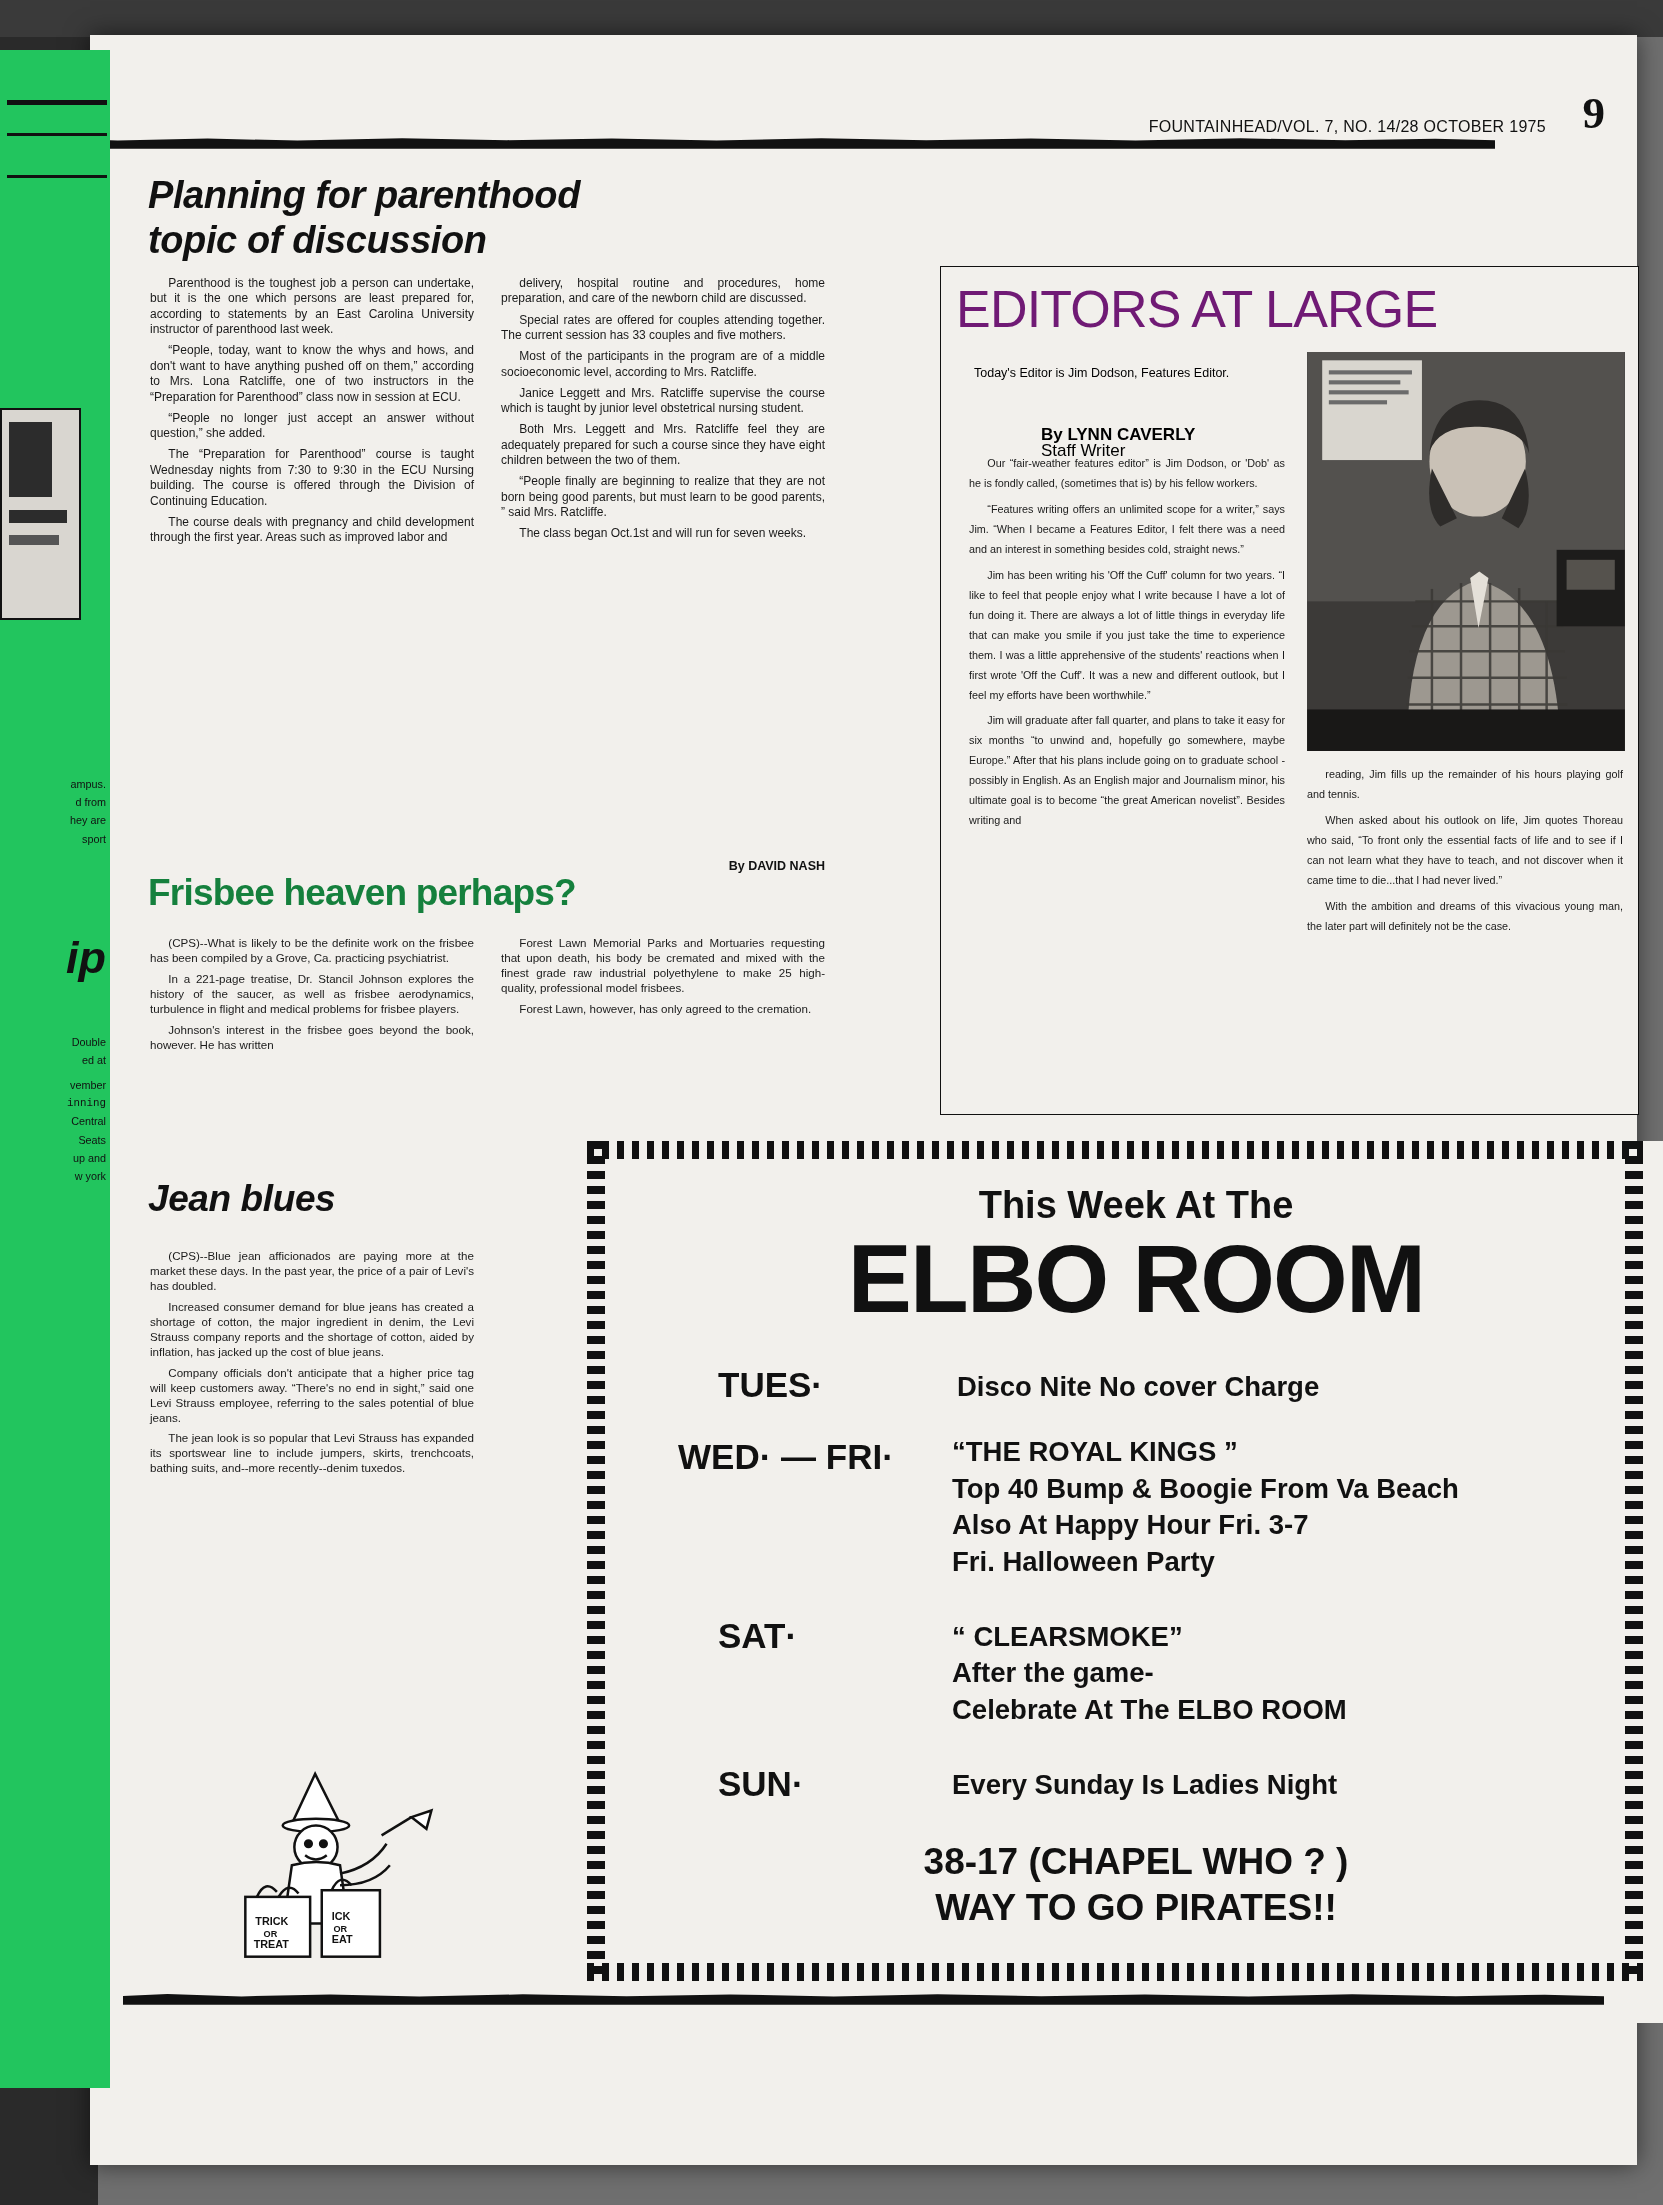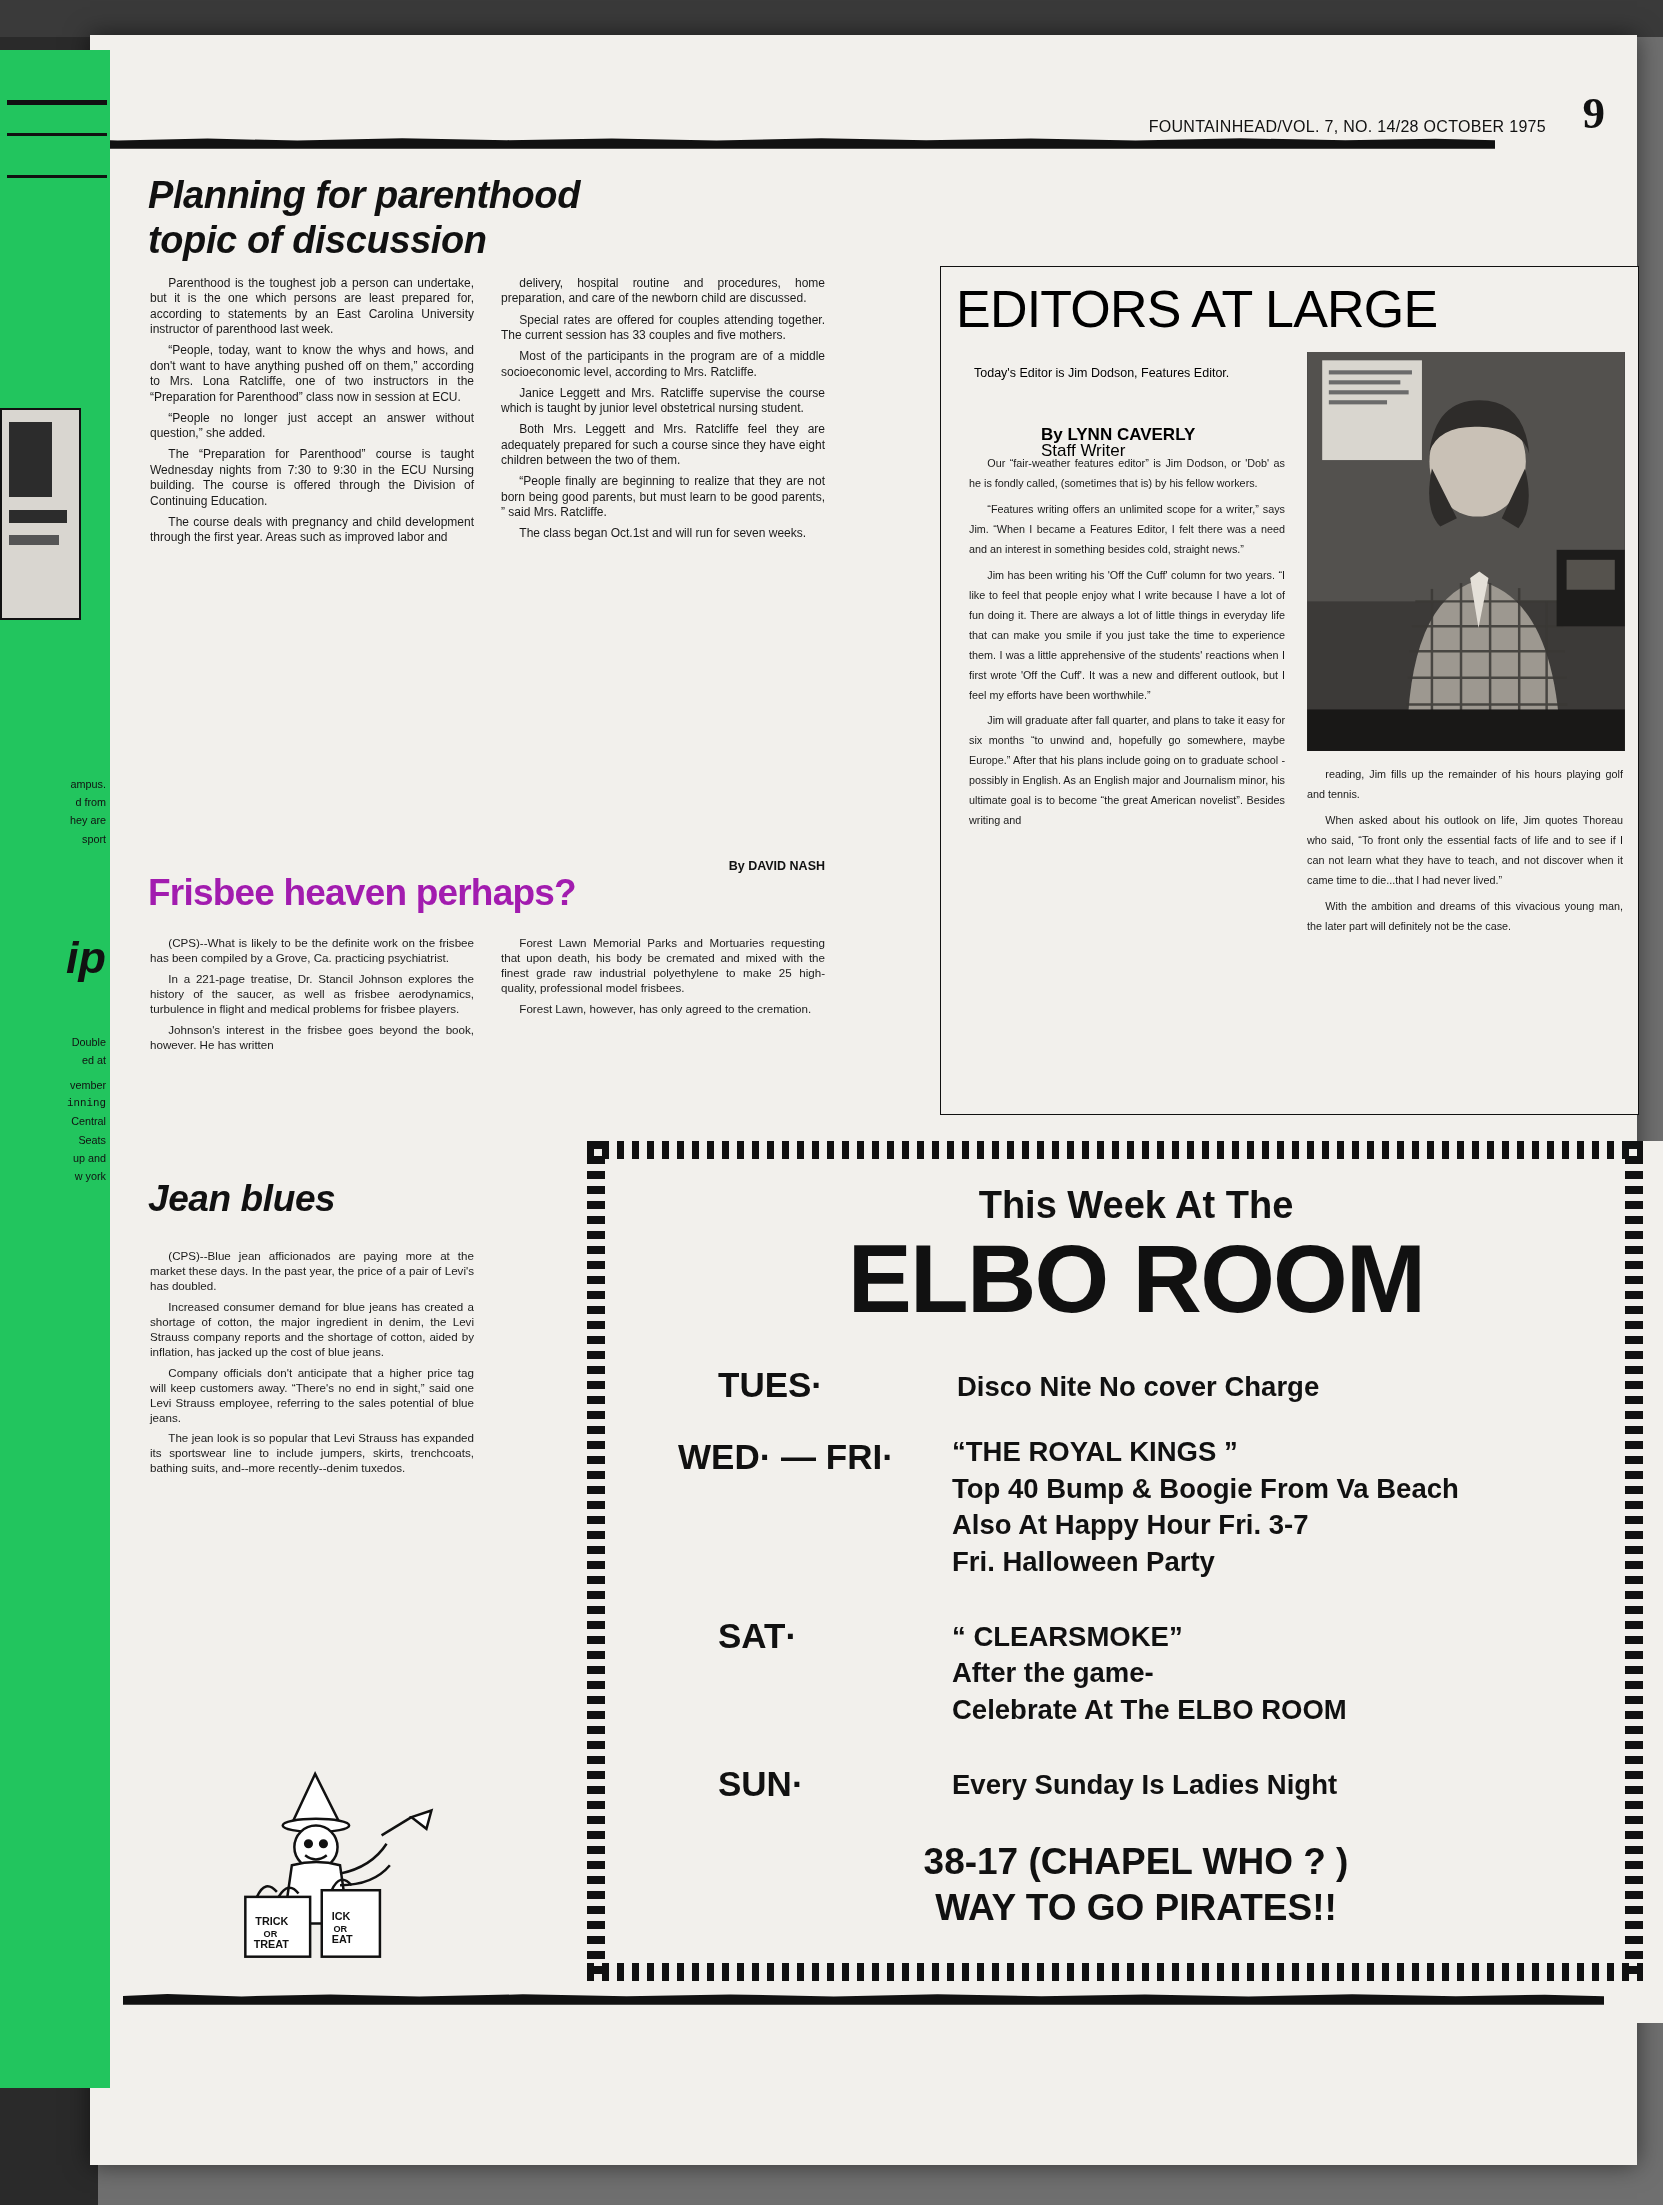--- a/index.html
+++ b/index.html
@@ -23,28 +23,28 @@
   .pageno{position:absolute;right:32px;top:52px;font-size:45px;font-weight:bold;
           font-family:"Liberation Serif",serif;color:#111;}
   .rule{position:absolute;left:125px;top:163px;width:1489px;height:10.8px;
         background:repeating-linear-gradient(90deg,#111 0 7.5px,#111 7.5px 11.6px);
         clip-path:polygon(0 18%,3% 0,8% 22%,14% 5%,20% 24%,27% 3%,34% 20%,41% 4%,48% 22%,55% 2%,62% 20%,69% 5%,76% 23%,83% 3%,90% 21%,96% 6%,100% 20%,100% 100%,0 100%);}
 
   
   .hl-italic{font-family:"Liberation Sans",sans-serif;font-style:italic;font-weight:bold;
              font-size:38px;line-height:45px;color:#111;letter-spacing:-0.4px;}
   .hl-bold{font-family:"Liberation Sans",sans-serif;font-weight:bold;font-size:37px;
-           line-height:42px;color:#a21caf;letter-spacing:-0.8px;}
+           line-height:42px;color:#15803d;letter-spacing:-0.8px;}
 
   .byline{font-size:12.5px;font-weight:bold;text-align:right;}
 
   
   .eal{position:absolute;left:850px;top:231px;width:697px;height:847px;border:1.7px solid #111;background:#f2f0ec;}
   .eal-title{position:absolute;left:15px;top:11.6px;font-size:52px;font-weight:normal;
-             letter-spacing:-0.8px;font-family:"Liberation Sans",sans-serif;color:#000000;}
+             letter-spacing:-0.8px;font-family:"Liberation Sans",sans-serif;color:#701a75;}
   .eal-sub{position:absolute;left:33px;top:98px;width:349px;font-size:12.5px;line-height:16px;}
   .eal-by{position:absolute;left:100px;top:160px;font-size:17px;line-height:16px;}
   .photo{position:absolute;left:366px;top:85px;width:318px;height:399px;background:#3b3b3b;overflow:hidden;}
 
   
   .ad{position:absolute;left:497px;top:1106px;width:1056px;height:840px;background:#f2f0ec;
       border:21.6px solid transparent;}
   .adborder{position:absolute;left:497px;top:1106px;width:1056px;height:840px;
       background:
       repeating-linear-gradient(90deg,#111 0 7.5px,transparent 7.5px 15px) top/100% 18.3px no-repeat,

